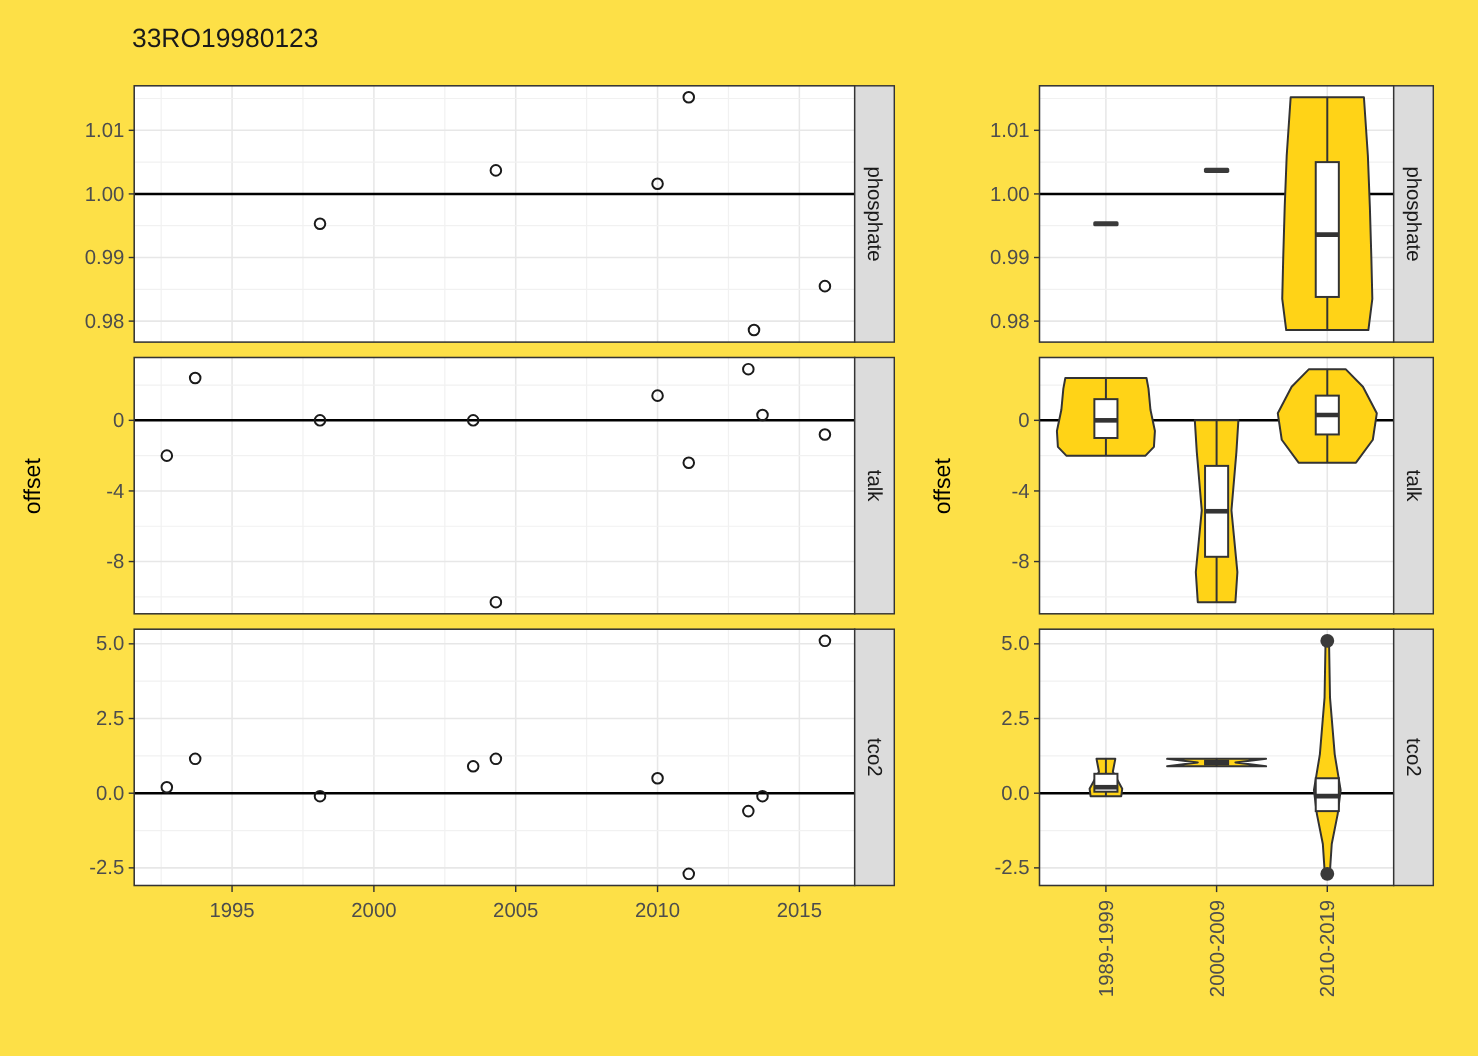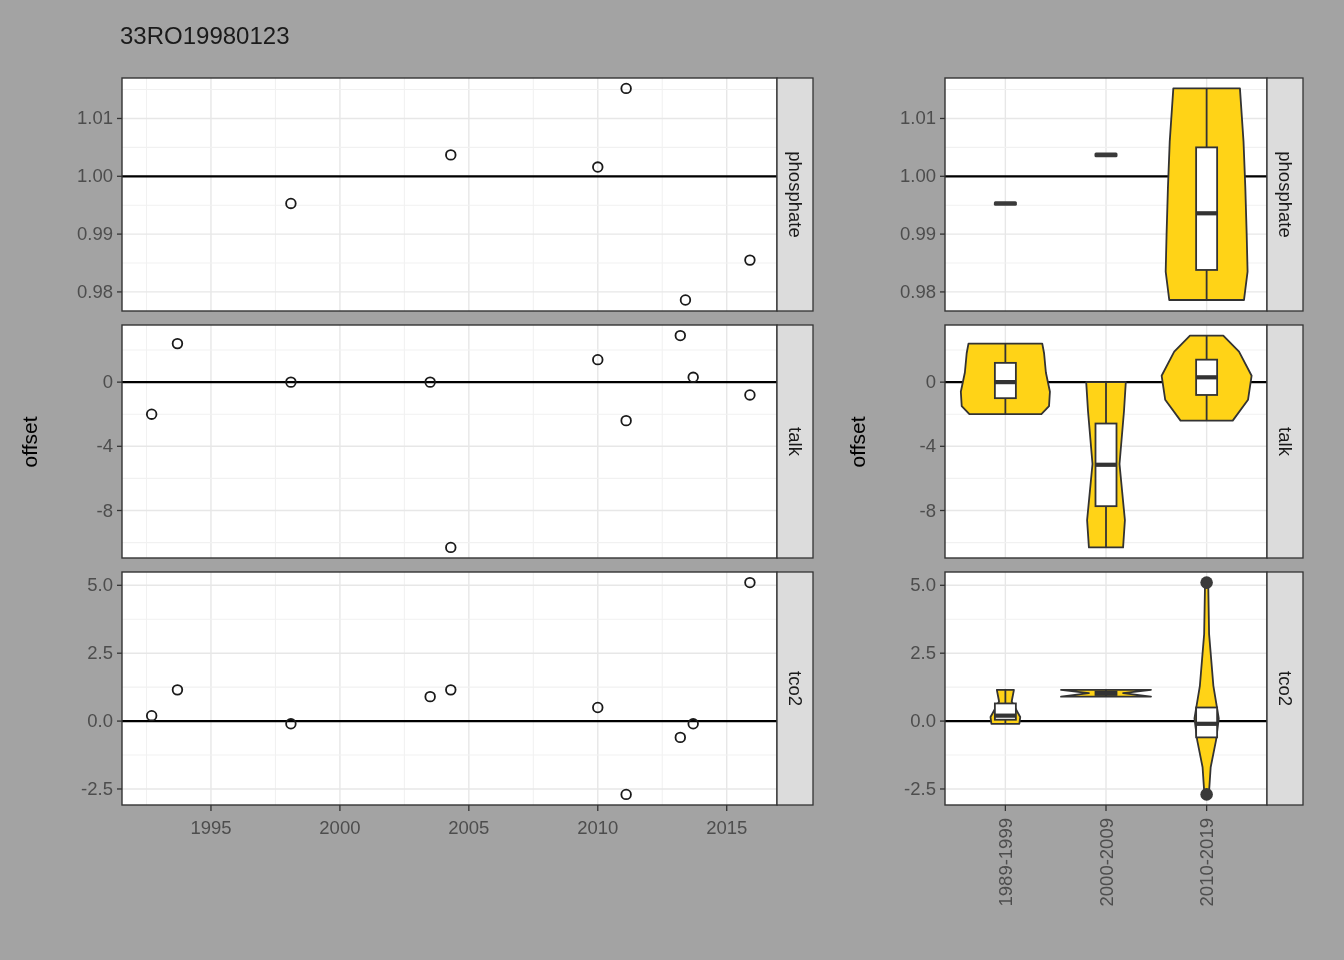--- a/index.html
+++ b/index.html
@@ -1,16 +1,16 @@
 <!DOCTYPE html>
 <html><head>
 <meta charset="utf-8">
 <style>
   html,body{margin:0;padding:0;background:#ffffff;}
-  .figure{position:relative;width:1344px;height:960px;background:#a3a3a3;overflow:hidden;
+  .figure{position:relative;width:1344px;height:960px;background:#fde047;overflow:hidden;
           font-family:"Liberation Sans","DejaVu Sans",sans-serif;}
   .title{position:absolute;left:120px;top:22px;font-size:24px;color:#1a1a1a;}
   .ylab{position:absolute;font-size:21px;color:#000;transform:rotate(-90deg);transform-origin:center;
         width:120px;text-align:center;}
   .ylab.left{left:-30px;top:430px;}
   .ylab.right{left:798px;top:430px;}
   svg{position:absolute;left:0;top:0;}
   svg text{font-family:"Liberation Sans","DejaVu Sans",sans-serif;}
 </style>
 </head>

